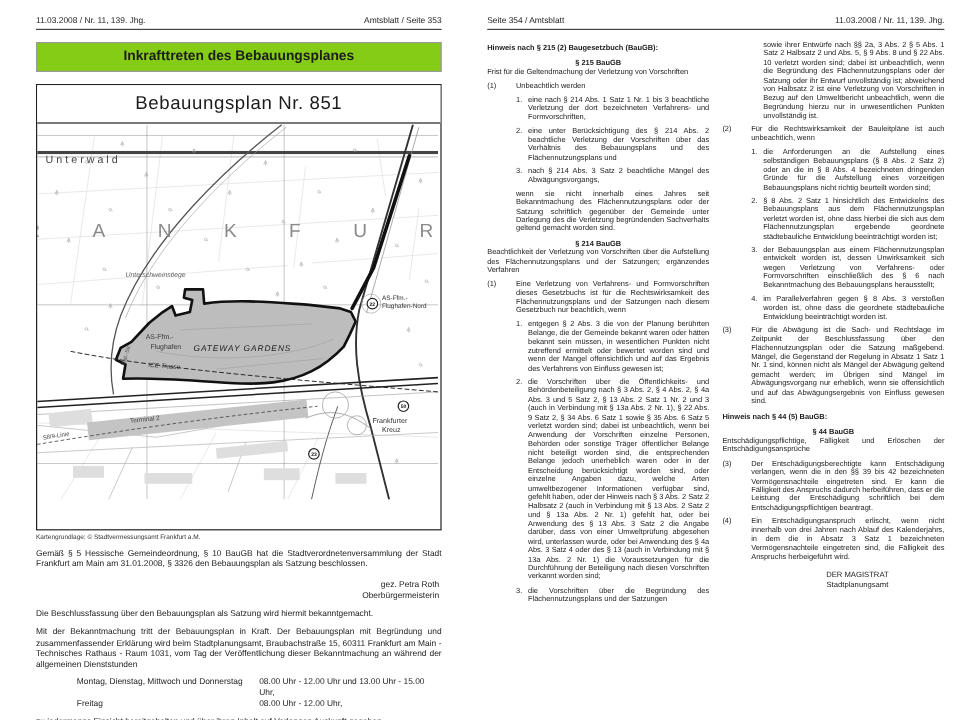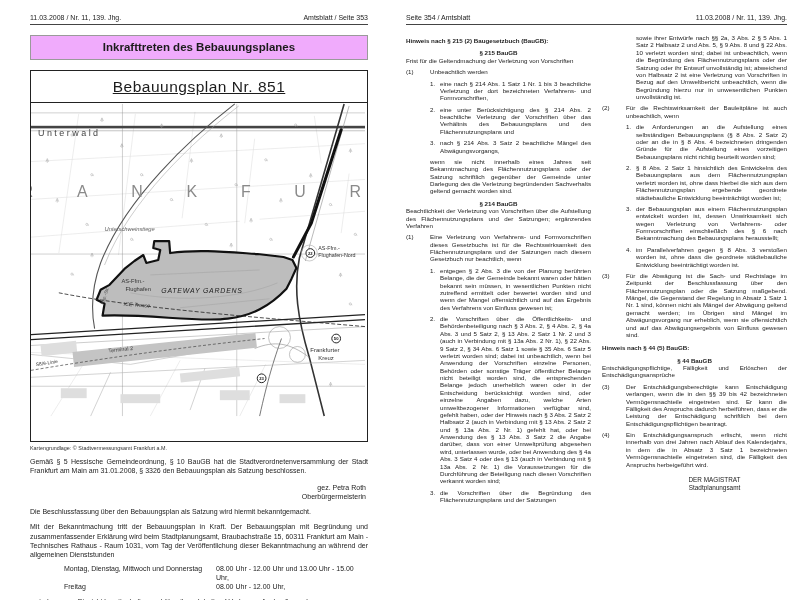--- a/index.html
+++ b/index.html
@@ -3,24 +3,24 @@
 <meta charset="utf-8">
 <style>
   html,body{margin:0;padding:0;background:#fff;}
   .spread{position:relative;width:800px;height:600px;background:#fff;overflow:hidden;
           font-family:"Liberation Sans",sans-serif;color:#1c1c1c;display:flex;}
   .page{box-sizing:border-box;}
   .pageL{width:398px;padding:14px 30px 0 30px;}
   .pageR{width:402px;padding:14px 13px 0 8px;}
   .ph{display:flex;justify-content:space-between;font-size:7px;color:#222;
       border-bottom:1px solid #444;padding-bottom:3px;}
-  .titlebar{margin-top:10px;background:#f0abfc;border:1px solid #9a9a9a;
+  .titlebar{margin-top:10px;background:#84cc16;border:1px solid #9a9a9a;
             text-align:center;font-weight:bold;font-size:11.5px;padding:5px 0 6px;}
   .mapbox{margin:10px 0 0;border:1px solid #222;width:336px;height:370px;background:#fff;}
-  .map-title{border-bottom:1px solid #222;text-align:center;padding:7px 0 6px;background:#fff;text-decoration:underline;}
+  .map-title{border-bottom:1px solid #222;text-align:center;padding:7px 0 6px;background:#fff;}
   .mt1{font-size:15.5px;letter-spacing:.5px;}
   .mt2{font-size:10.5px;margin-top:3px;}
   .map-caption{font-size:5.4px;color:#333;margin-top:3px;}
   .lp{font-size:7px;line-height:1.3;text-align:justify;margin:6px 0 0;}
   .sig{font-size:7px;line-height:1.3;text-align:right;margin-top:8px;padding-right:2px;}
   .hours{margin:5px 0 0 34px;display:grid;grid-template-columns:146px auto;
          font-size:7px;line-height:1.3;column-gap:6px;}
   .cols{display:flex;gap:11px;margin-top:9px;}
   .col{width:185px;font-size:6.2px;line-height:1.19;text-align:justify;}
   .col p{margin:3px 0 0;}

